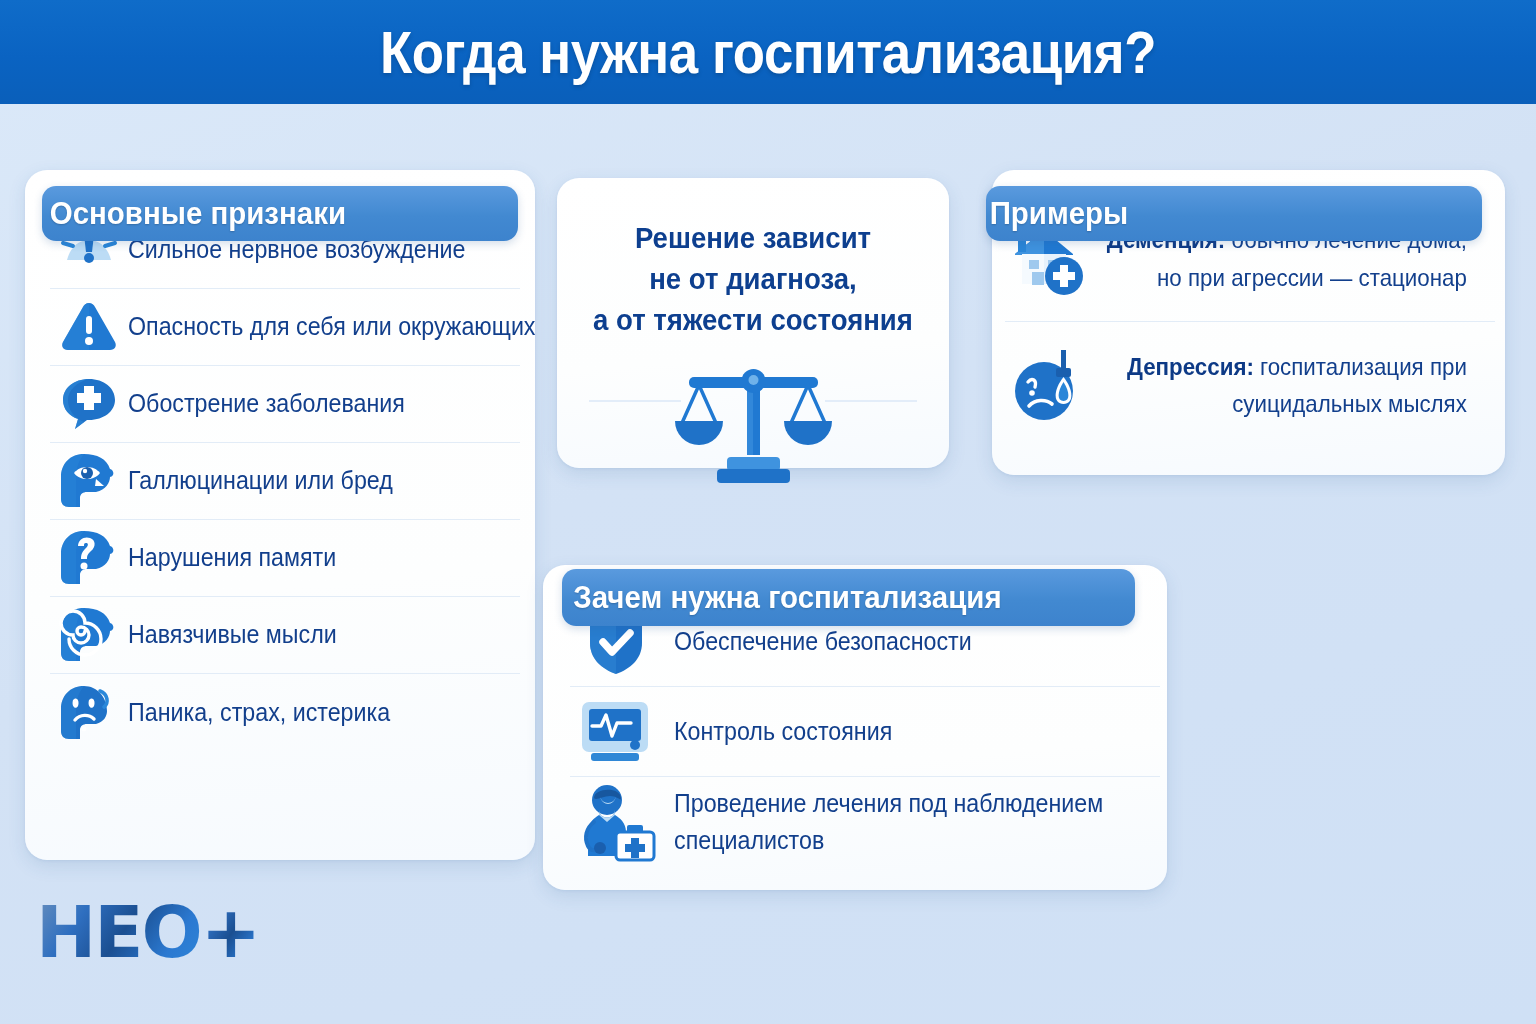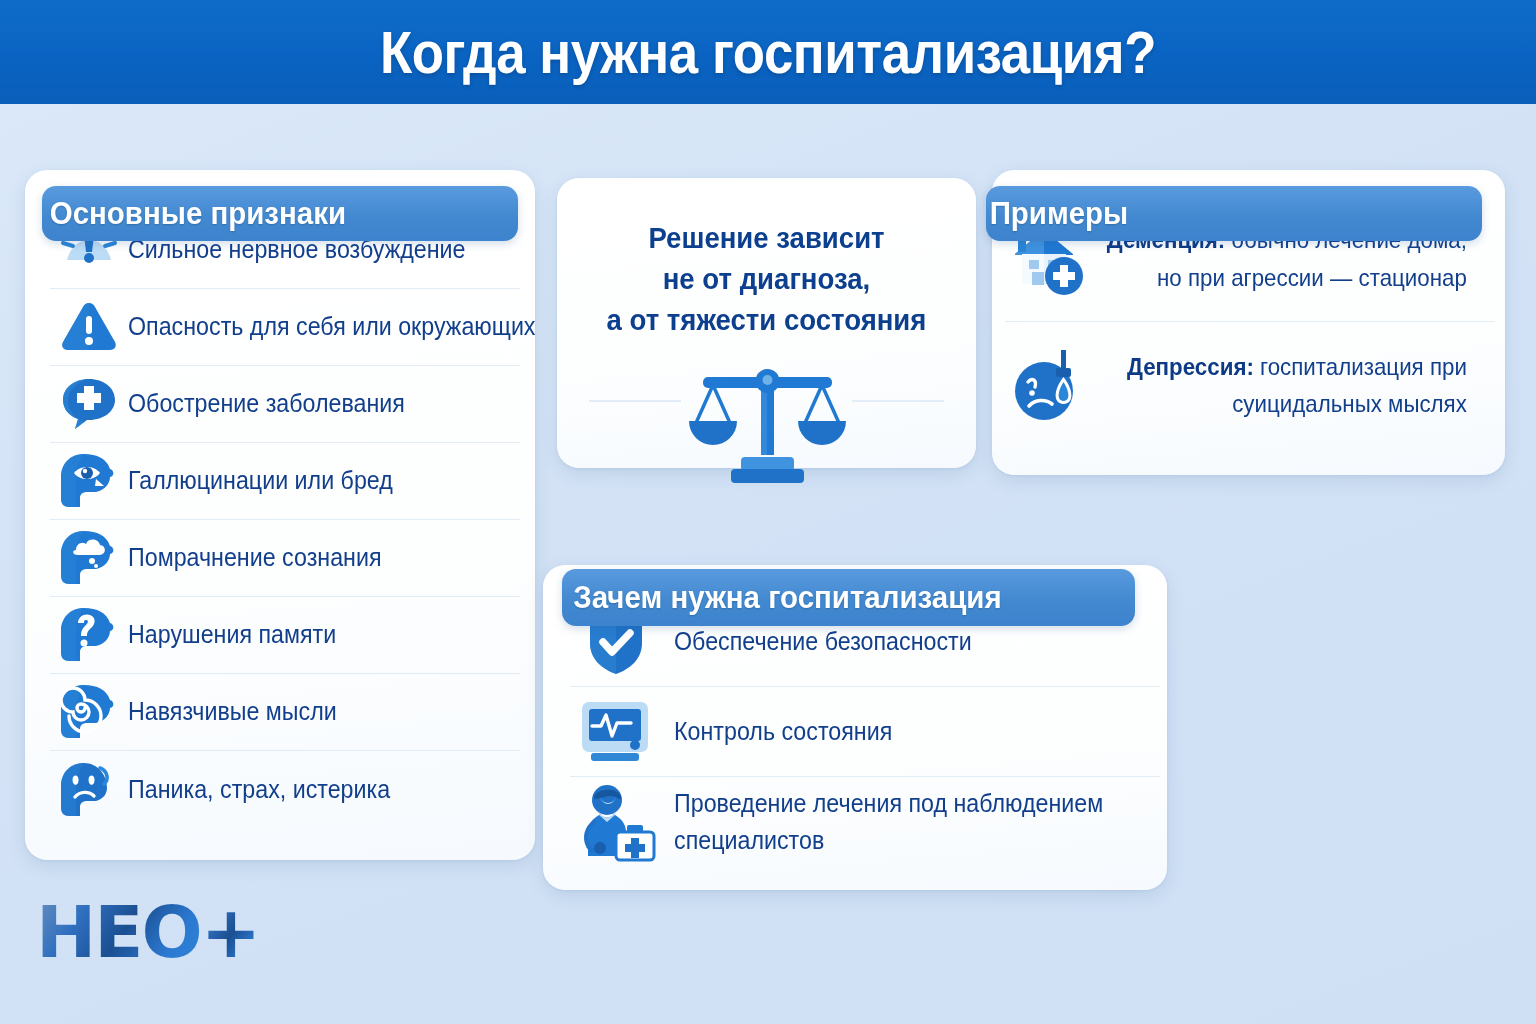--- a/index.html
+++ b/index.html
@@ -61,21 +61,21 @@
 
   
   #card-signs{left:25px;top:170px;width:510px;height:690px;}
   #pill-signs{left:42px;top:147px;width:476px;height:55px;}
   #rows-signs{left:50px;top:212px;width:470px;}
   #rows-signs .row{height:77px;}
   #rows-signs .row-icon{width:78px;height:70px;}
   #rows-signs .row-text{font-size:25px;}
 
   
-  #card-statement{left:557px;top:178px;width:392px;height:290px;overflow:visible;padding-left:27px;}
+  #card-statement{left:557px;top:178px;width:392px;height:290px;overflow:visible;}
   .stmt-text{
     position:absolute;left:0;right:0;top:40px;text-align:center;
     color:#0d3f8f;font-size:29px;font-weight:bold;line-height:1.42;
     transform:scaleX(.95);
   }
   .stmt-divider{position:absolute;top:222px;height:2px;background:#e3edf9;}
   .stmt-divider.l{left:32px;width:92px;}
   .stmt-divider.r{right:32px;width:92px;}
   .scales{position:absolute;left:50%;top:183px;transform:translateX(-50%);}
 
@@ -162,32 +162,20 @@
           <path d="M26 3 C12 3 3 13 3 26 L3 48 C3 53 6 56 11 56 L18 56 L18 26 C18 15 22 8 26 3 Z" fill="#2a88da" opacity=".45"></path>
           <path d="M16 22 C22 14 36 14 42 22 C36 30 22 30 16 22 Z" fill="#fff"></path>
           <circle cx="29" cy="22" r="6" fill="#1a5fae"></circle>
           <circle cx="27" cy="20" r="2.2" fill="#fff"></circle>
           <path d="M38 28 l8 7 l-9 0 z" fill="#fff"></path>
         </svg>
       </span>
       <span class="row-text">Галлюцинации или бред</span>
     </div>
 
-    <div class="row">
-      <span class="row-icon">
-        <svg width="62" height="60" viewBox="0 0 62 60">
-          <path d="M26 3 C12 3 3 13 3 26 L3 48 C3 53 6 56 11 56 L22 56 L22 47 C22 43 25 41 29 41 L38 41 C48 39 52 31 52 26 C57 25 56 19 52 18 C49 8 39 3 26 3 Z" fill="#2079d2"></path>
-          <path d="M26 3 C12 3 3 13 3 26 L3 48 C3 53 6 56 11 56 L18 56 L18 26 C18 15 22 8 26 3 Z" fill="#2a88da" opacity=".45"></path>
-          <path d="M18 22 C18 16 24 13 28 16 C30 10 40 10 42 17 C48 17 49 26 42 27 L20 27 C14 27 14 22 18 22 Z" fill="#fff"></path>
-          <circle cx="34" cy="33" r="3" fill="#fff"></circle>
-          <circle cx="38" cy="38" r="2" fill="#fff"></circle>
-        </svg>
-      </span>
-      <span class="row-text">Помрачнение сознания</span>
-    </div>
 
     <div class="row">
       <span class="row-icon">
         <svg width="62" height="60" viewBox="0 0 62 60">
           <path d="M26 3 C12 3 3 13 3 26 L3 48 C3 53 6 56 11 56 L22 56 L22 47 C22 43 25 41 29 41 L38 41 C48 39 52 31 52 26 C57 25 56 19 52 18 C49 8 39 3 26 3 Z" fill="#2079d2"></path>
           <path d="M26 3 C12 3 3 13 3 26 L3 48 C3 53 6 56 11 56 L18 56 L18 26 C18 15 22 8 26 3 Z" fill="#2a88da" opacity=".45"></path>
           <path d="M20 18 C20 11 27 8 32 10 C38 12 38 19 33 23 C30 26 29 27 29 31 L23 31 C23 25 25 23 28 20 C31 17 30 15 28 15 C26 15 26 16 26 18 Z" fill="#fff"></path>
           <circle cx="26" cy="38" r="3.5" fill="#fff"></circle>
         </svg>
       </span>

